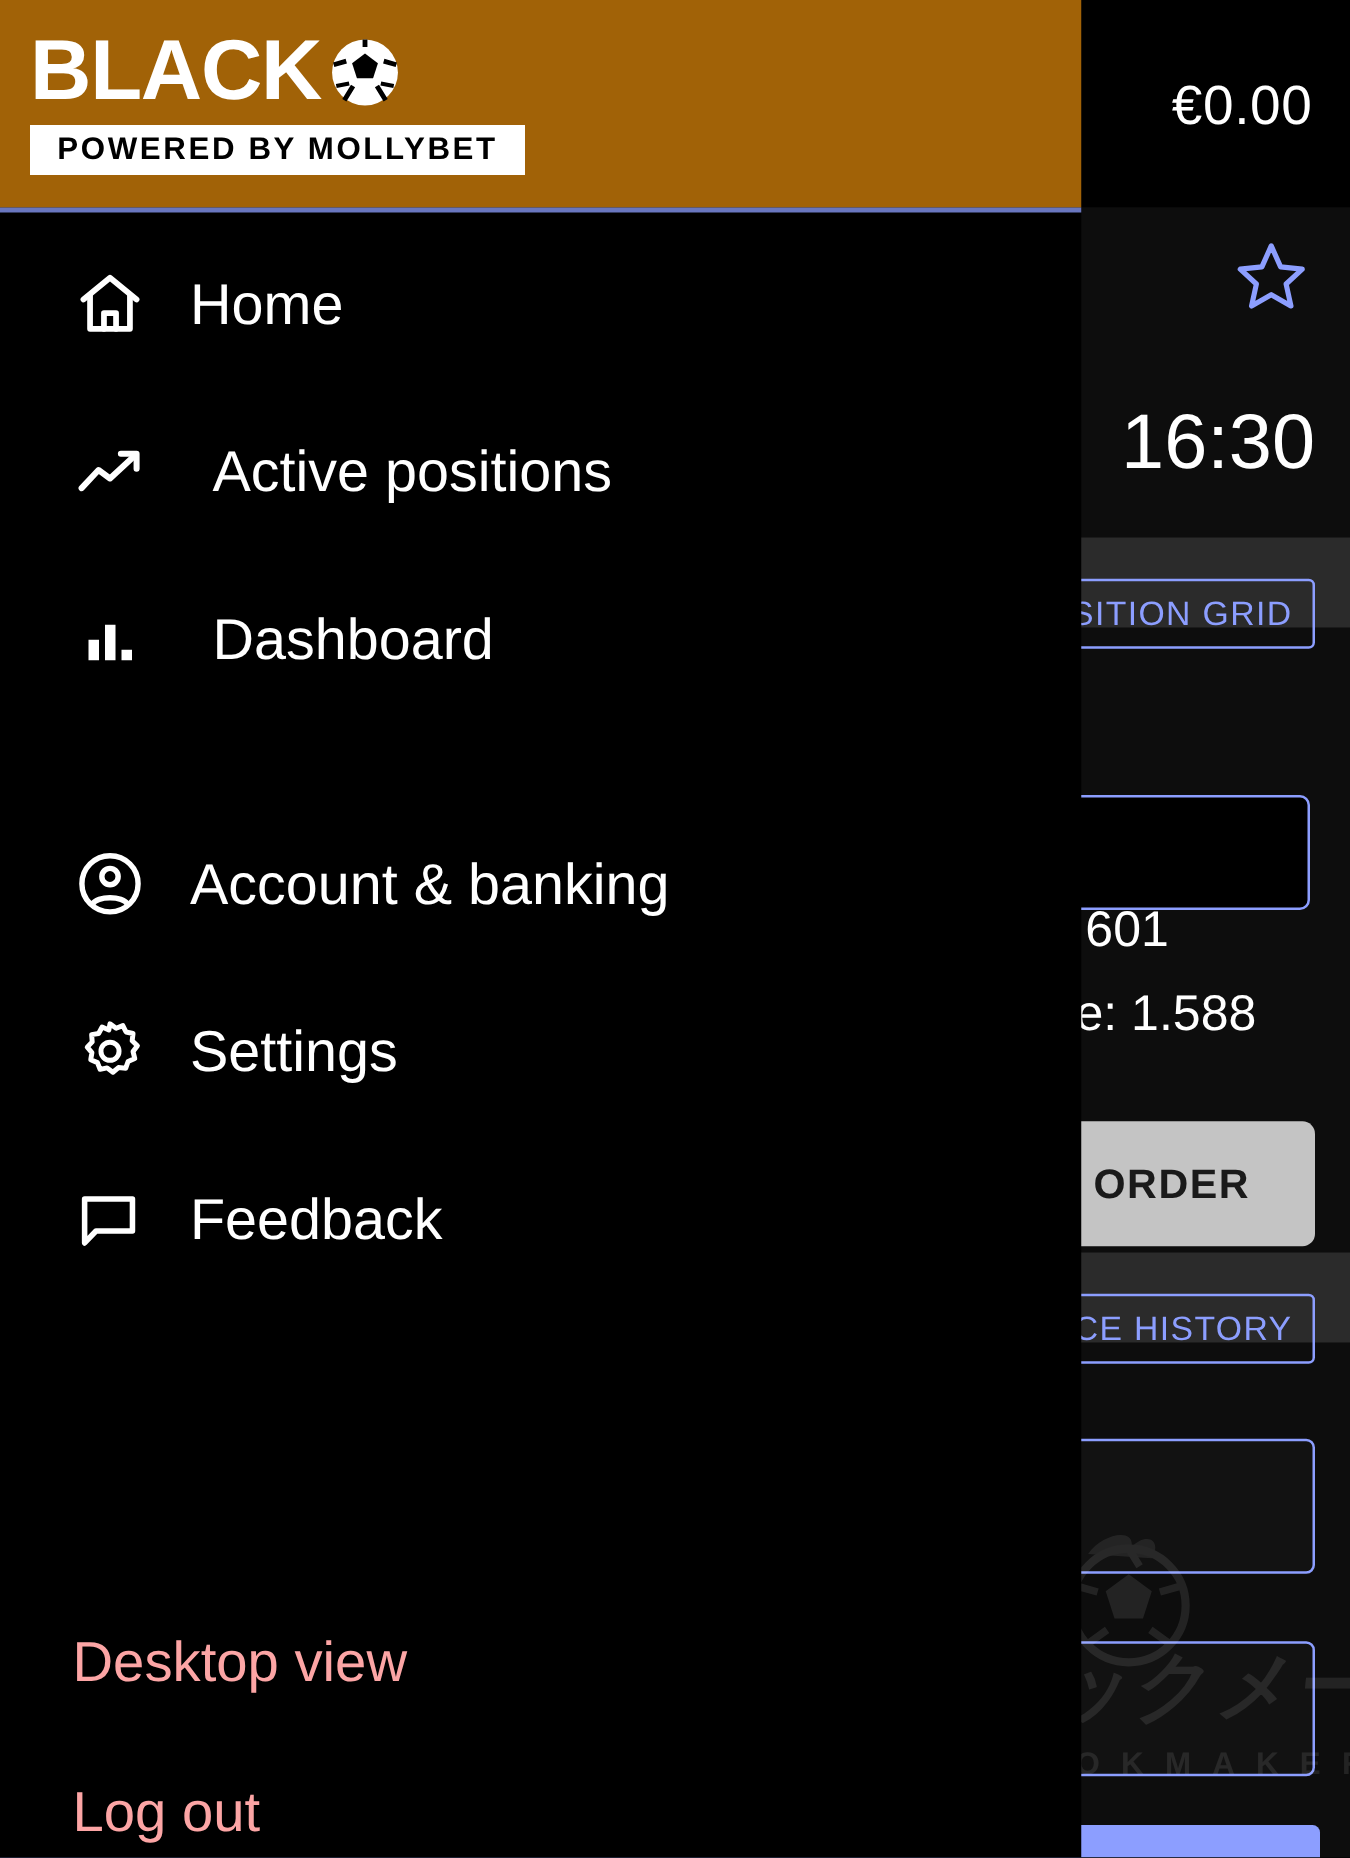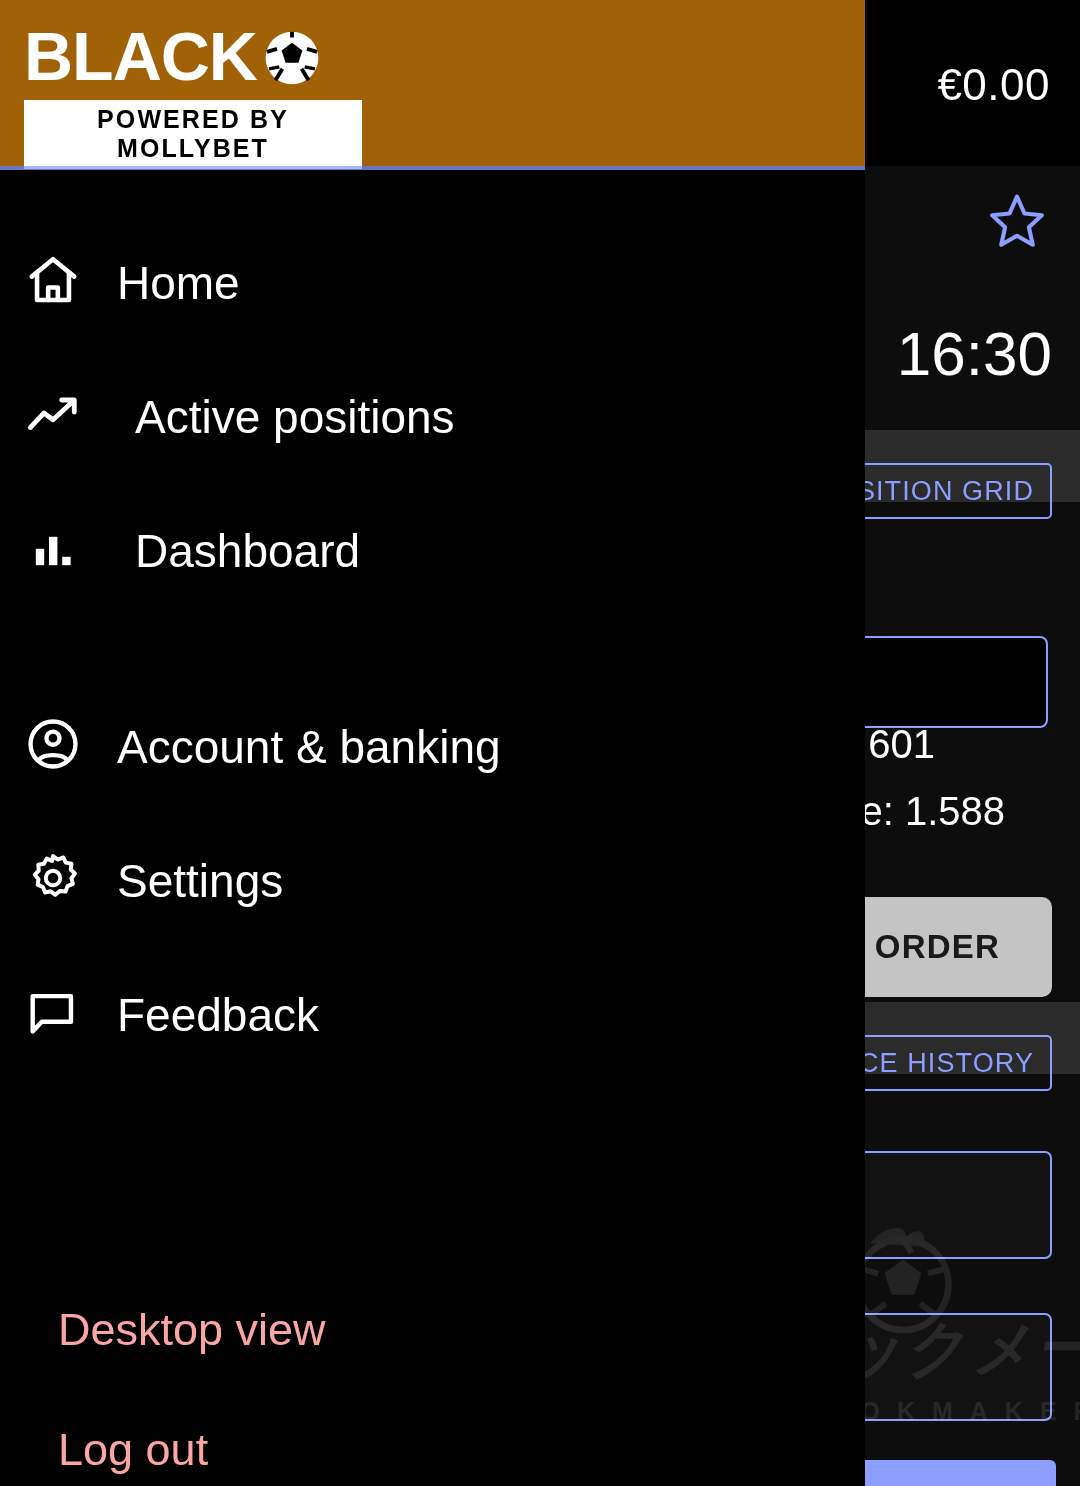--- a/index.html
+++ b/index.html
@@ -265,21 +265,21 @@
   .logo-ball { width: 62px; height: 62px; margin-left: -2px; margin-top: 4px; }
   .logo-sub {
     margin-top: 8px;
     background: #ffffff;
     color: #000000;
     font-size: 25px;
     font-weight: 700;
     letter-spacing: 2.1px;
     text-align: center;
     padding: 5px 0 6px 0;
-    width: 338px;
+    width: 396px;
   }
 
   .drawer-divider {
     position: absolute;
     top: 166px;
     left: 0;
     width: 865px;
     height: 4px;
     background: #8c9eff;
     opacity: 0.75;
@@ -288,23 +288,23 @@
 
   .menu {
     position: absolute;
     top: 176px;
     left: 0;
     width: 865px;
   }
 
   .menu-item {
     display: flex;
-    align-items: flex-end;
+    align-items: center;
     height: 134px;
-    padding-left: 23px;
+    padding-left: 58px;
     cursor: pointer;
   }
   .menu-icon {
     width: 60px;
     height: 60px;
     flex: 0 0 60px;
     display: flex;
     align-items: center;
     justify-content: center;
     color: #ffffff;

